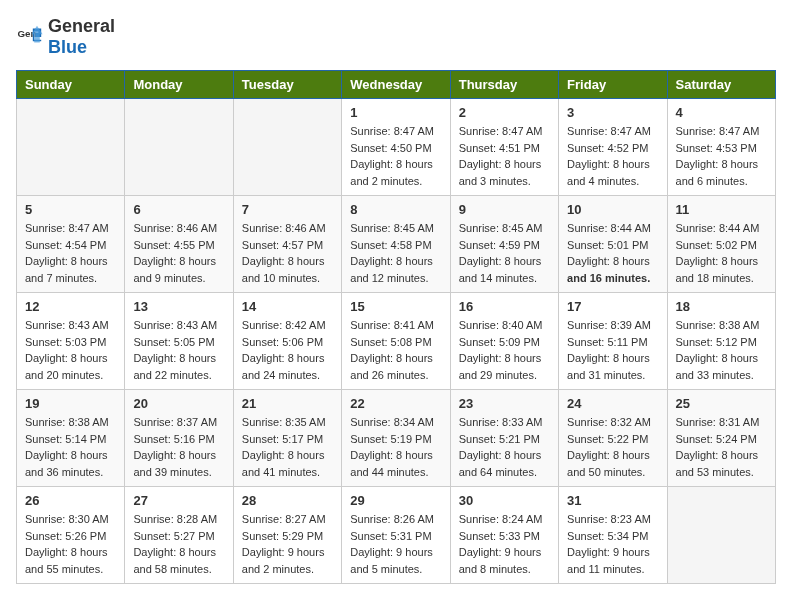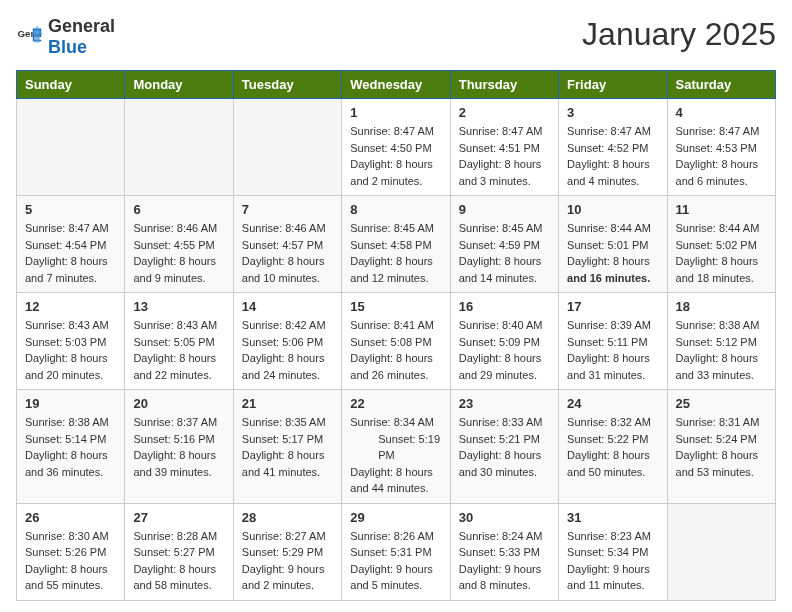--- a/index.html
+++ b/index.html
@@ -85,21 +85,20 @@
       <text x="2" y="20" font-size="14" font-weight="bold" fill="#333">Gen</text>
       <path d="M24 8 L36 8 L36 20 L28 20 L28 14 L32 14 L32 12 L26 12 L26 24 L36 24 L36 26 L24 26 Z" fill="#1a6bb5"></path>
       <polygon points="30,4 38,16 34,16 34,28 26,28 26,16 22,16" fill="#4a9de0" opacity="0.7"></polygon>
     </svg>
     <div>
       <span style="font-size:18px;font-weight:bold;color:#333;">General</span><br>
       <span style="font-size:18px;font-weight:bold;color:#1a6bb5;">Blue</span>
     </div>
   </div>
   <div class="title-block">
-    <div class="month-year">January 2025</div>
   </div>
 </div>
 
 <table class="calendar">
   <thead>
     <tr>
     <th>Sunday</th>
         <th>Monday</th>
         <th>Tuesday</th>
         <th>Wednesday</th>
@@ -305,32 +304,32 @@
             <span style="display: block;">Sunrise: 8:35 AM</span>
             <span style="display: block;">Sunset: 5:17 PM</span>
             <span style="display: block;">Daylight: 8 hours</span>
             <span style="display: block;">and 41 minutes.</span>
           </div>
         </td>
         <td>
           <span class="day-number">22</span>
           <div class="cell-text">
             <span style="display: block;">Sunrise: 8:34 AM</span>
-            <span style="display: block; margin-left: 28px;">Sunset: 5:19 PM</span>
+            <span style="display: block;">Sunset: 5:19 PM</span>
             <span style="display: block;">Daylight: 8 hours</span>
             <span style="display: block;">and 44 minutes.</span>
           </div>
         </td>
         <td>
           <span class="day-number">23</span>
           <div class="cell-text">
             <span style="display: block;">Sunrise: 8:33 AM</span>
             <span style="display: block;">Sunset: 5:21 PM</span>
             <span style="display: block;">Daylight: 8 hours</span>
-            <span style="display: block;">and 30 minutes.</span>
+            <span style="display: block;">and 64 minutes.</span>
           </div>
         </td>
         <td>
           <span class="day-number">24</span>
           <div class="cell-text">
             <span style="display: block;">Sunrise: 8:32 AM</span>
             <span style="display: block;">Sunset: 5:22 PM</span>
             <span style="display: block;">Daylight: 8 hours</span>
             <span style="display: block;">and 50 minutes.</span>
           </div>

